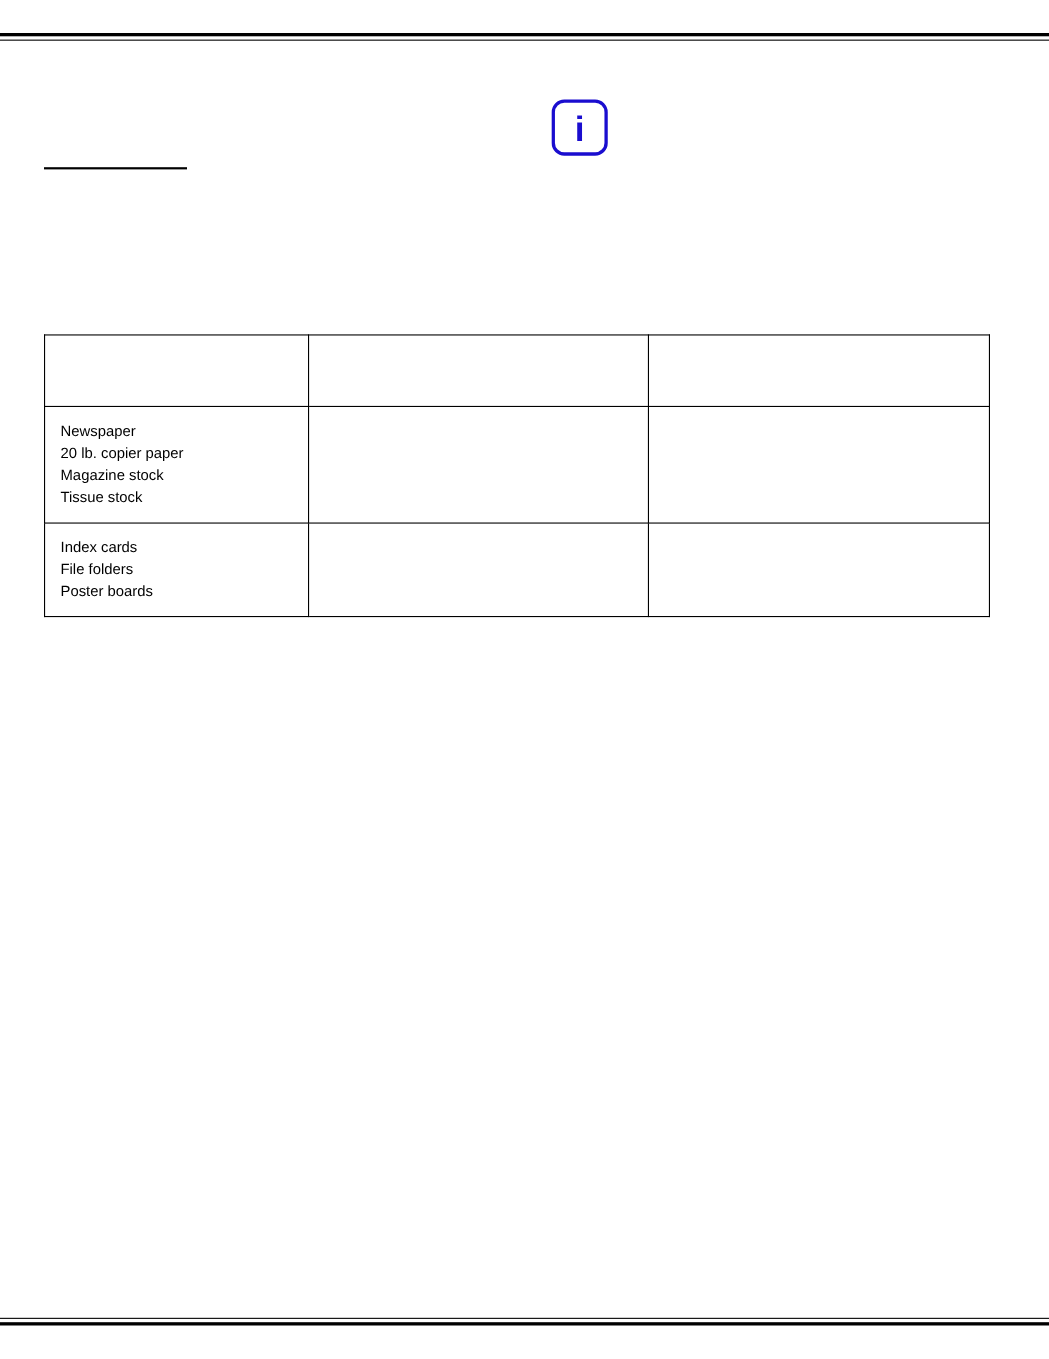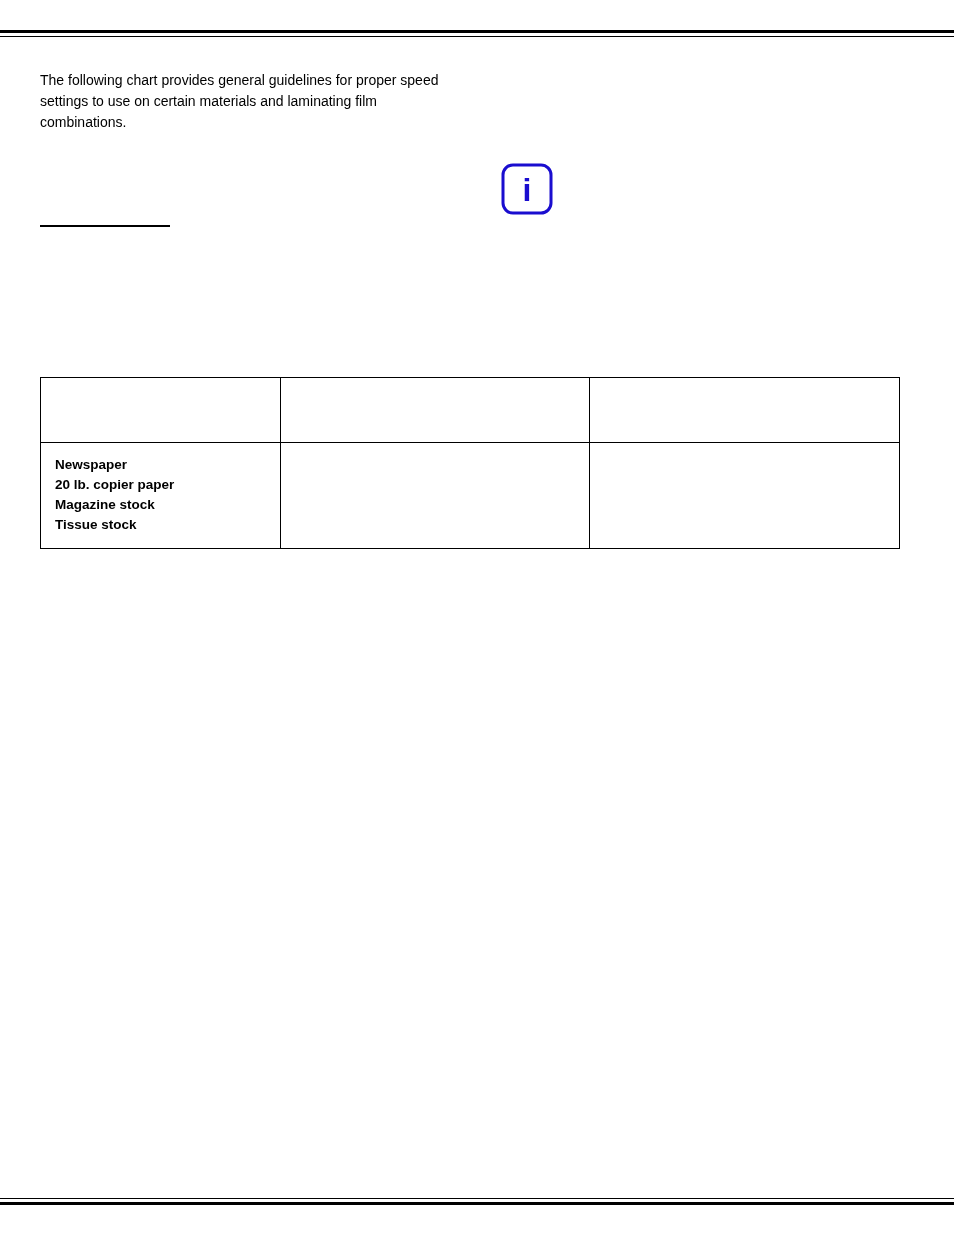--- a/index.html
+++ b/index.html
@@ -95,21 +95,20 @@
       margin-top: 10px;
     }
 
     .chart-table th,
     .chart-table td {
       border: 1.5px solid #000000;
       padding: 12px 14px;
       vertical-align: top;
       font-size: 13.5px;
       line-height: 1.5;
-      font-weight: bold;
     }
 
     .chart-table th {
       font-weight: normal;
       height: 65px;
     }
 
     .chart-table .col1 {
       width: 240px;
     }
@@ -130,21 +129,20 @@
       white-space: pre-line;
     }
   </style>
 </head>
 <body>
 
 <div class="top-border"></div>
 <div class="top-border-thin"></div>
 
 <div class="content">
-  <p class="intro-text">The following chart provides general guidelines for proper speed settings to use on certain materials and laminating film combinations.</p>
 
   <div class="info-icon-container">
     <svg class="info-icon" viewBox="0 0 52 52" xmlns="http://www.w3.org/2000/svg">
       <rect x="2" y="2" width="48" height="48" rx="10" ry="10" fill="white" stroke="#1a0dcf" stroke-width="3"></rect>
       <text x="26" y="38" text-anchor="middle" font-family="Arial, sans-serif" font-size="32" font-weight="bold" fill="#1a0dcf">i</text>
     </svg>
   </div>
 
   <div class="underline-rule"></div>
 
@@ -162,18 +160,27 @@
       <tr>
         <td class="col1">
           <span class="cell-content">Newspaper
 20 lb. copier paper
 Magazine stock
 Tissue stock</span>
         </td>
         <td class="col2"></td>
         <td class="col3"></td>
       </tr>
+      <tr>
+        <td class="col1">
+          <span class="cell-content">Index cards
+File folders
+Poster boards</span>
+        </td>
+        <td class="col2"></td>
+        <td class="col3"></td>
+      </tr>
     </tbody>
   </table>
 </div>
 
 <div class="bottom-border-thin"></div>
 <div class="bottom-border"></div>
 
 </body></html>

